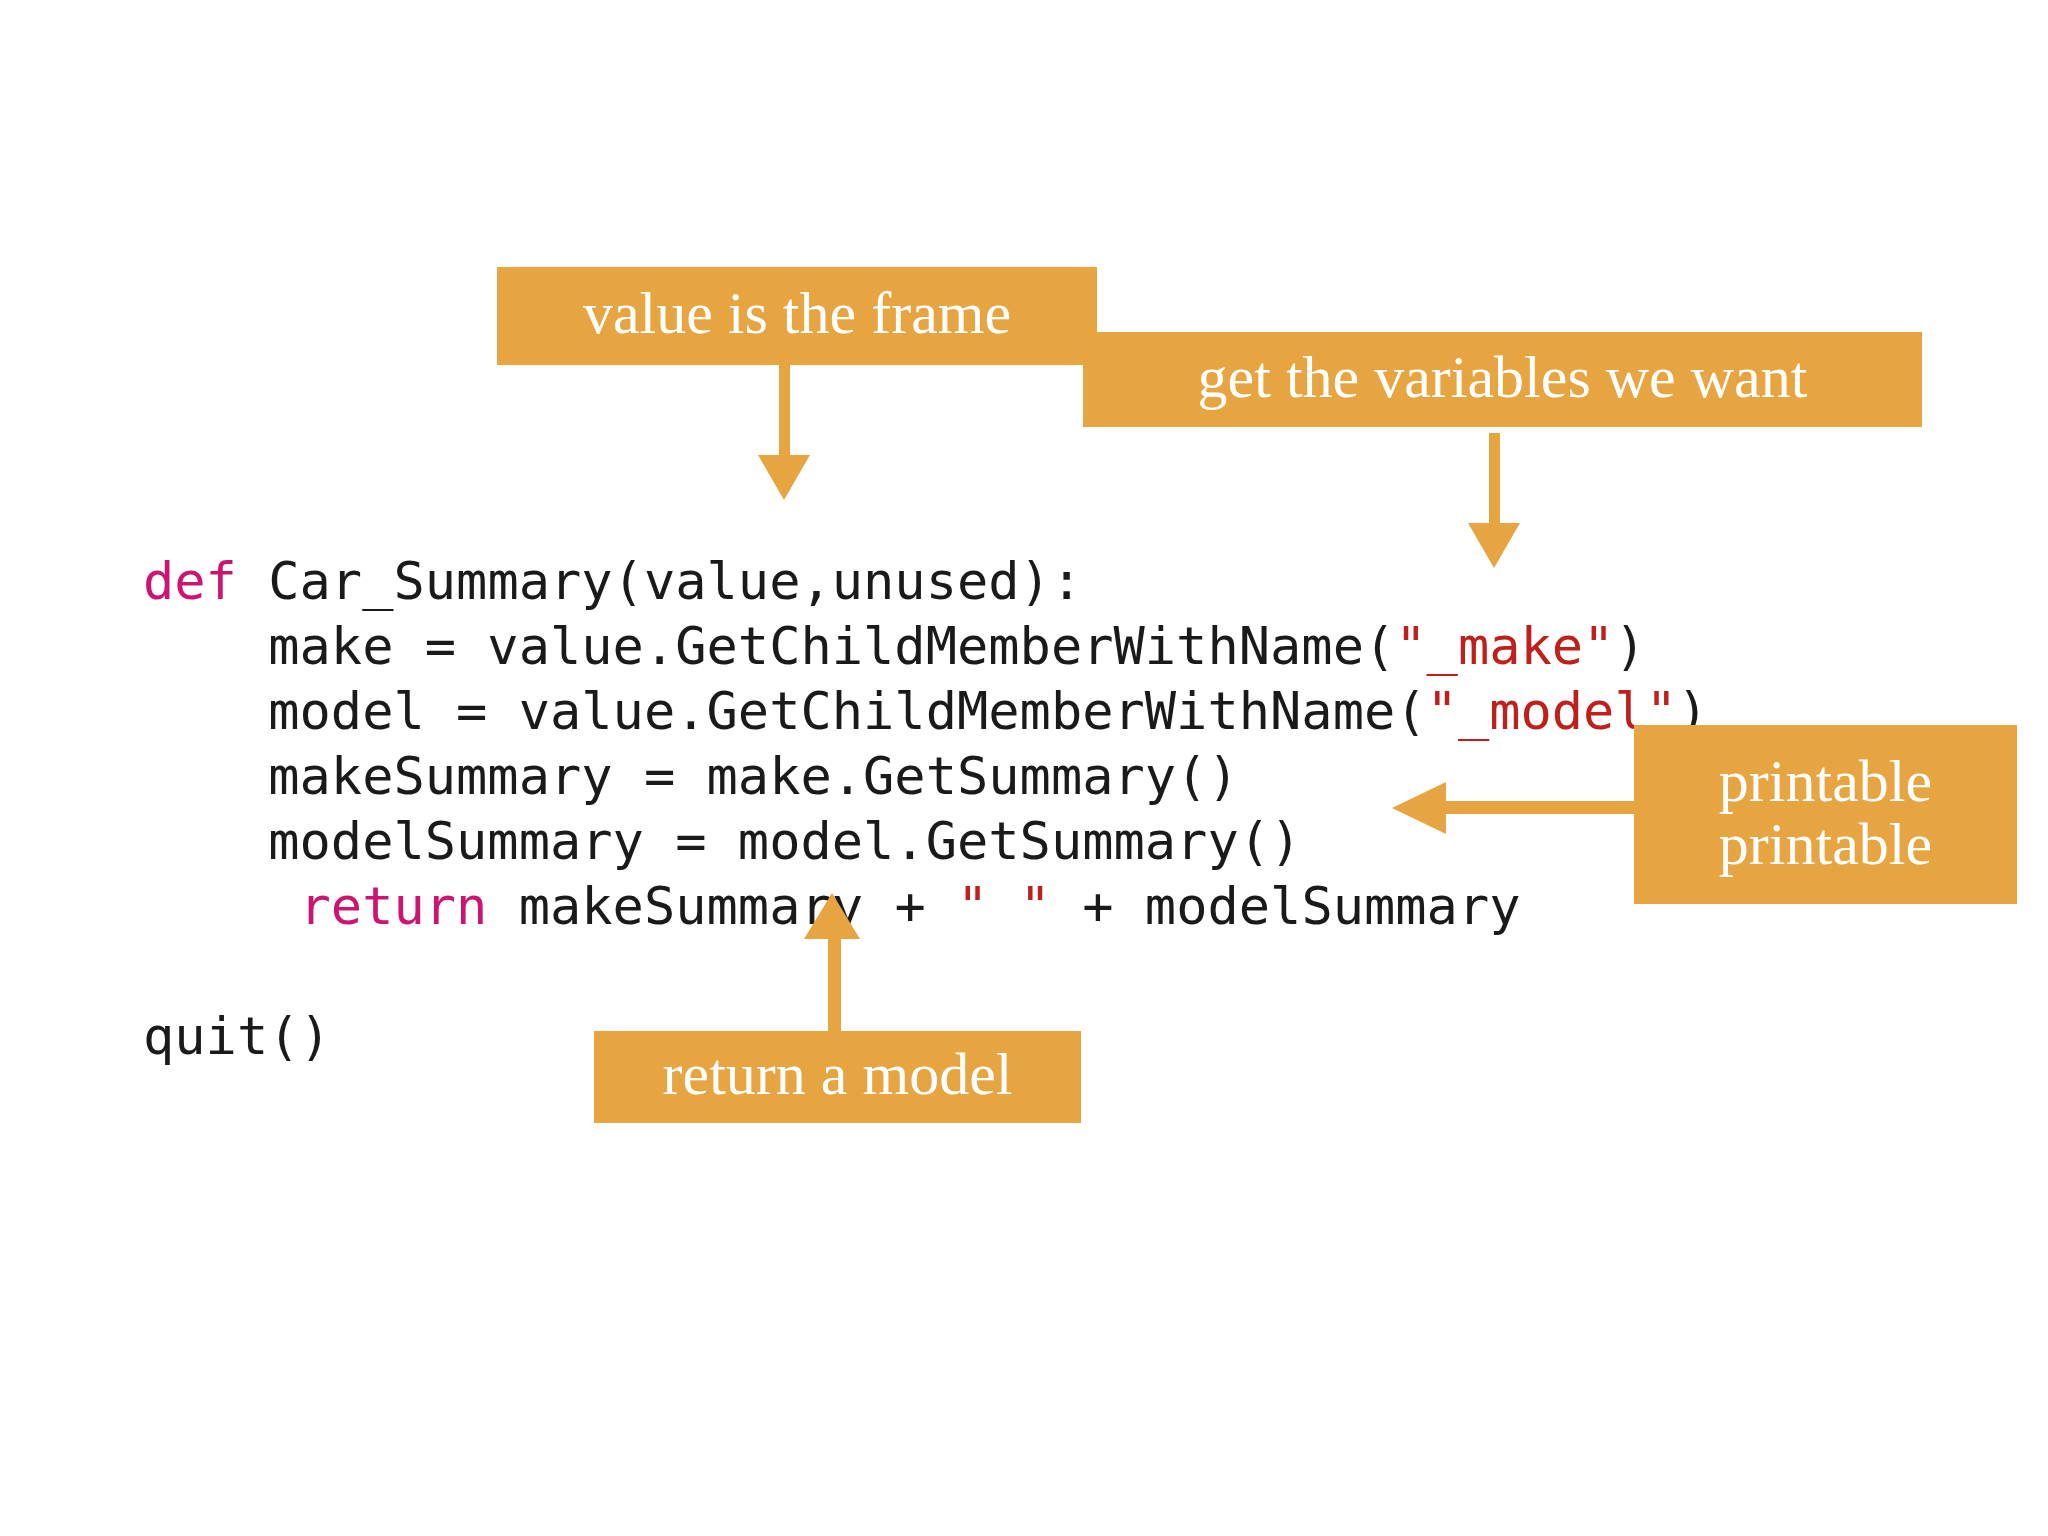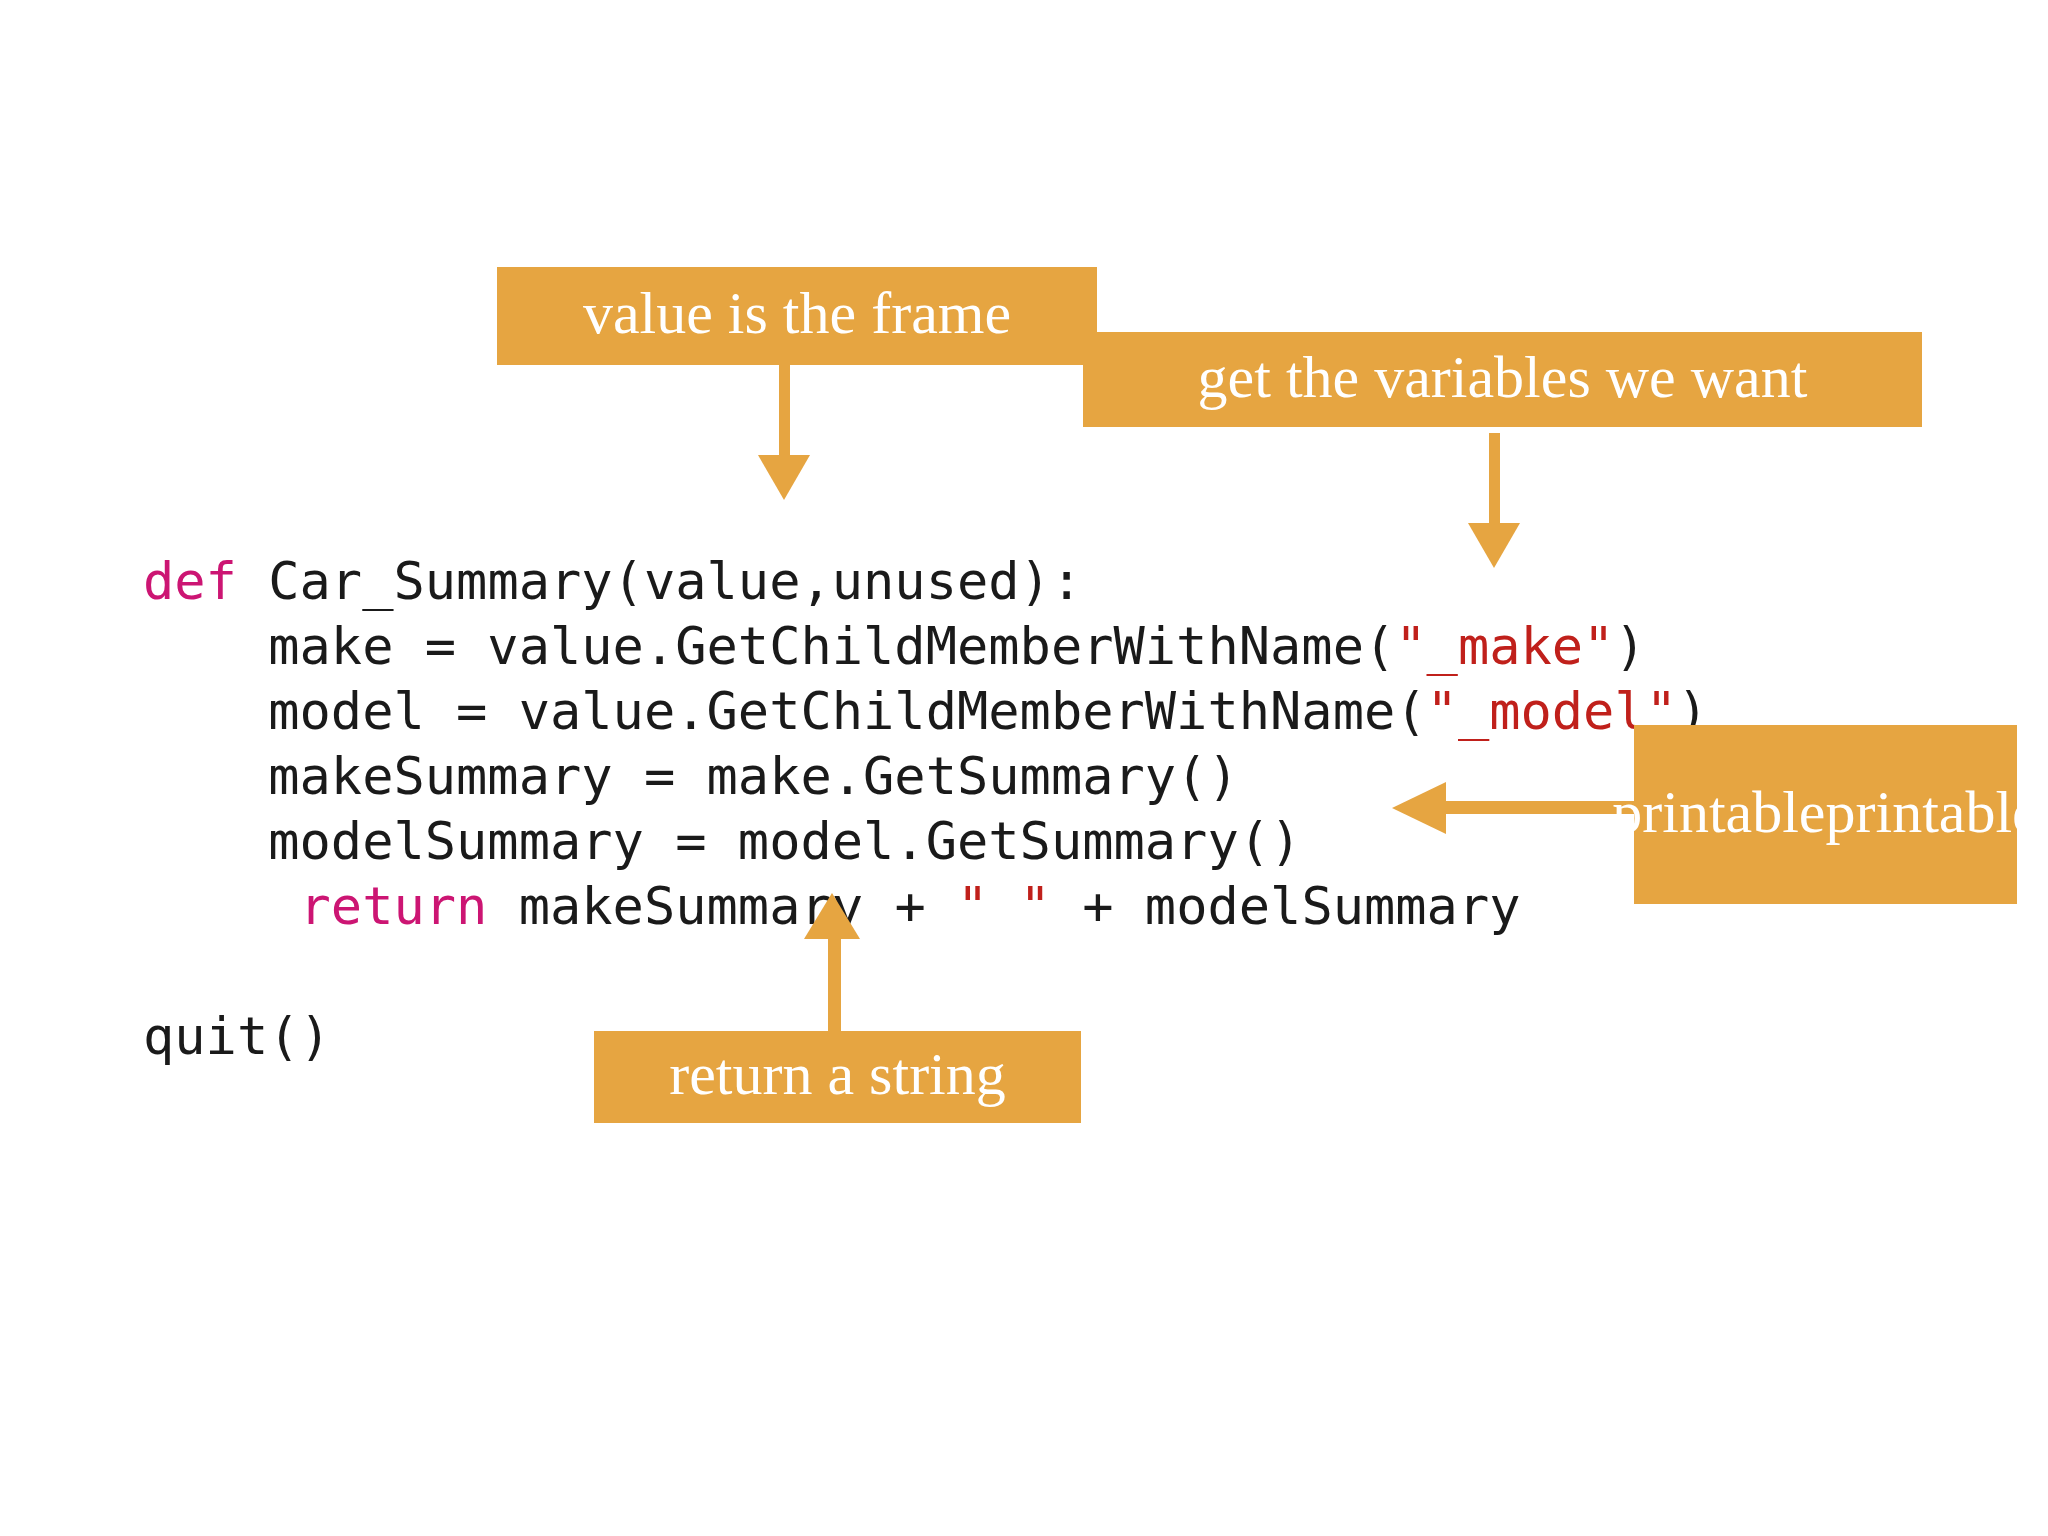--- a/index.html
+++ b/index.html
@@ -59,20 +59,21 @@
     left: 1083px;
     top: 332px;
     width: 839px;
     height: 95px;
   }
   #callout-printable {
     left: 1634px;
     top: 725px;
     width: 383px;
     height: 179px;
+    flex-direction: column;
     line-height: 1.04;
     padding-top: 0;
     padding-bottom: 4px;
   }
   #callout-return-string {
     left: 594px;
     top: 1031px;
     width: 487px;
     height: 92px;
   }
@@ -142,16 +143,16 @@
   <div class="arrow-shaft" id="arrow-printable-shaft"></div>
   <div class="arrow-head" id="arrow-printable-head"></div>
   <div class="callout" id="callout-printable">
     <span>printable</span>
     <span>printable</span>
   </div>
 
   <div class="arrow-shaft" id="arrow-return-string-shaft"></div>
   <div class="arrow-head" id="arrow-return-string-head"></div>
   <div class="callout" id="callout-return-string">
-    <span>return a string</span>
+    <span>return a model</span>
   </div>
 
 </div>
 
 </body></html>

